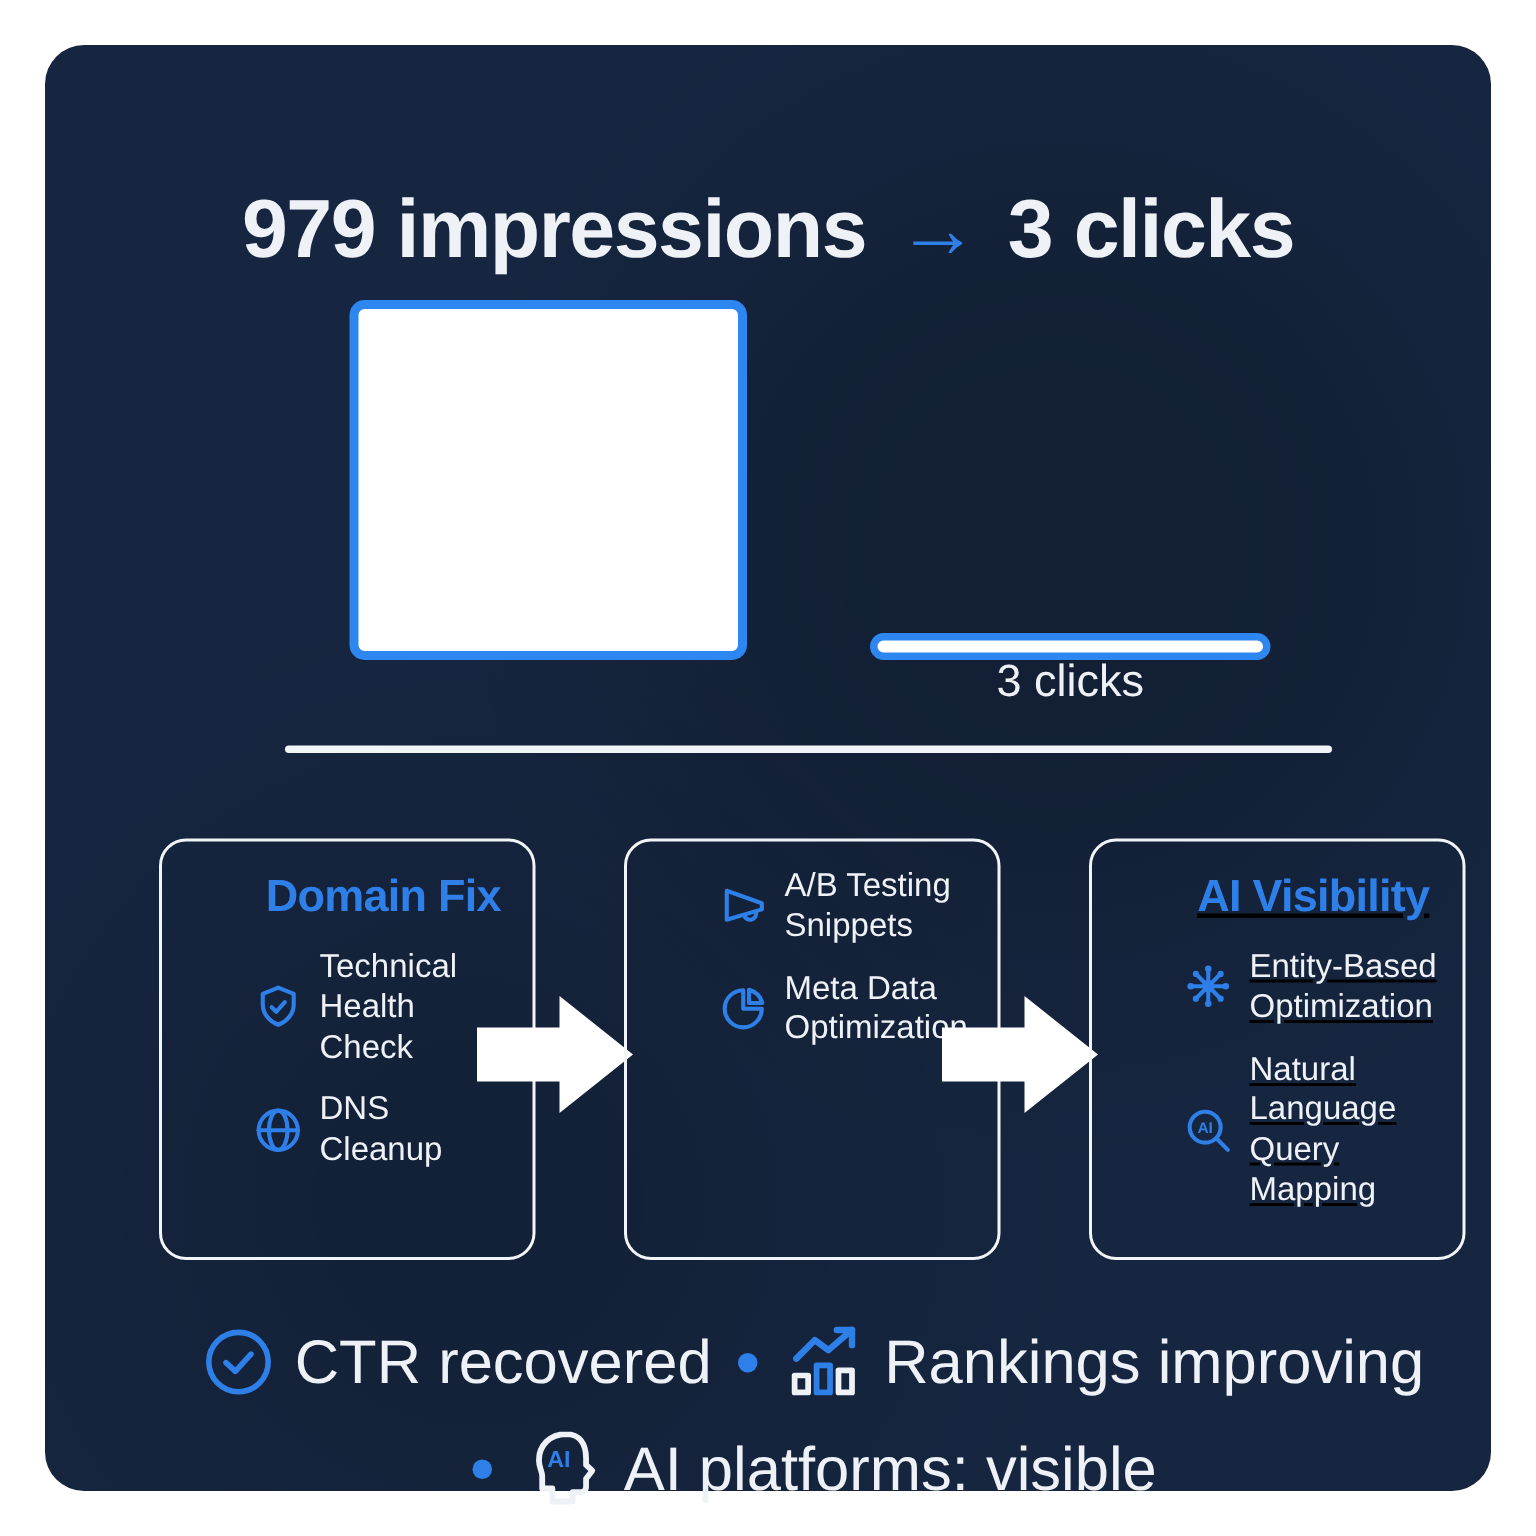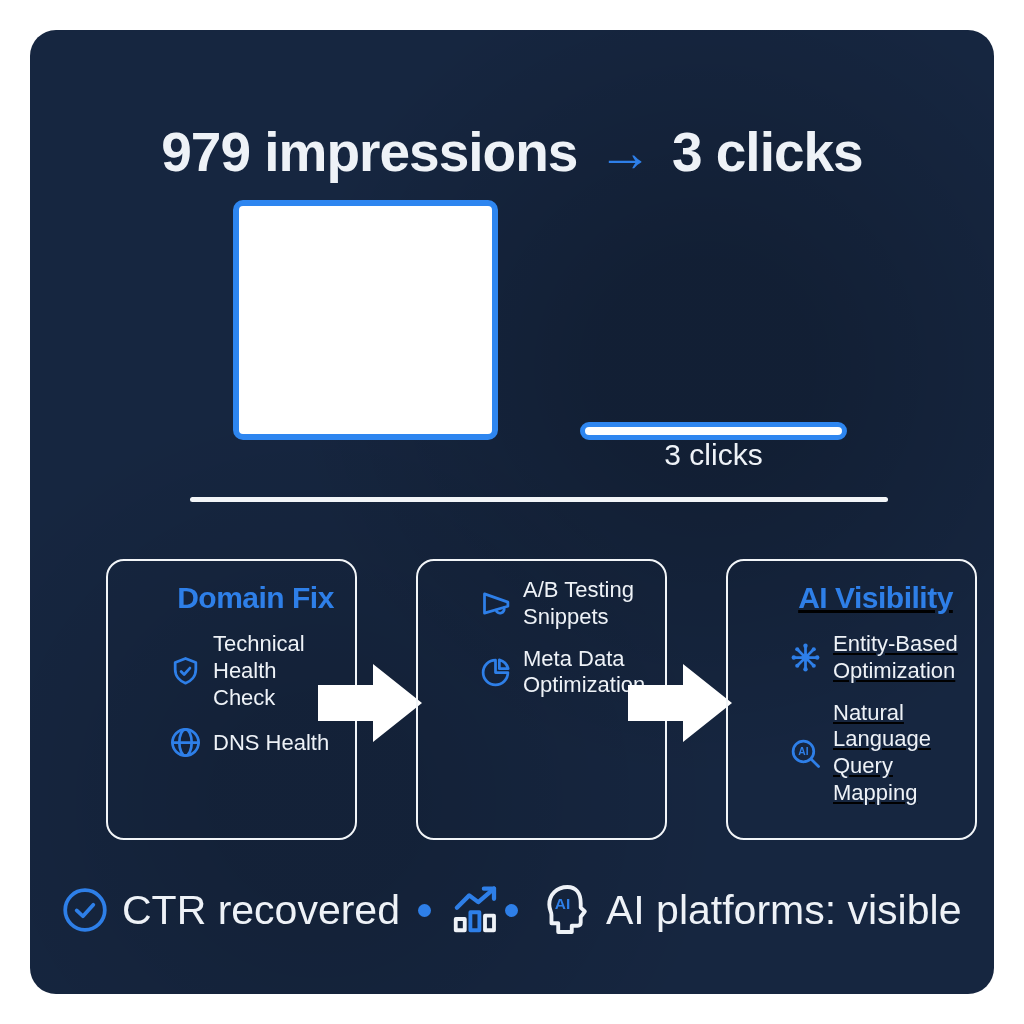--- a/index.html
+++ b/index.html
@@ -73,21 +73,21 @@
     font-size:22px;line-height:1.22;color:var(--text);font-weight:400;
   }
   .icn svg{width:100%;height:100%;display:block;}
   
   .block-arrow{position:absolute;top:634px;width:104px;height:78px;}
   .block-arrow.a1{left:288px;}
   .block-arrow.a2{left:598px;}
   
   .footer{
     position:absolute;left:30px;top:851px;width:964px;
-    display:flex;flex-direction:row;align-items:center;gap:0;
+    display:flex;flex-direction:column;align-items:center;gap:15px;
     color:var(--text);
   }
   .footer-row{display:flex;align-items:center;gap:16px;white-space:nowrap;}
   .footer-item{display:flex;align-items:center;gap:12px;font-size:41px;font-weight:400;}
   .footer-item .f-icn{display:block;color:var(--accent);}
   .sep-dot{
     width:13px;height:13px;border-radius:50%;
     background:var(--accent);display:inline-block;margin:0 2px;
   }
 </style>
@@ -123,21 +123,21 @@
         <span class="lbl">Technical Health Check</span>
       </div>
       <div class="card-item">
         <span class="icn">
           <svg viewBox="0 0 24 24" fill="none" stroke="currentColor" stroke-width="2" stroke-linecap="round">
             <circle cx="12" cy="12" r="9.5"></circle>
             <ellipse cx="12" cy="12" rx="4.5" ry="9.5"></ellipse>
             <line x1="2.5" y1="12" x2="21.5" y2="12"></line>
           </svg>
         </span>
-        <span class="lbl">DNS Health</span>
+        <span class="lbl">DNS Cleanup</span>
       </div>
     </div>
   </div>
 
   <svg class="block-arrow a1" viewBox="0 0 104 78">
     <polygon points="0,21 55,21 55,0 104,39 55,78 55,57 0,57" fill="#ffffff"></polygon>
   </svg>
 
   <div class="card c2">
     <div class="card-items">
@@ -219,20 +219,21 @@
       </div>
       <span class="sep-dot"></span>
       <div class="footer-item">
         <svg class="f-icn" width="54" height="54" viewBox="0 0 24 24" fill="none" stroke-linecap="round" stroke-linejoin="round">
           <rect x="3" y="16" width="4" height="5" stroke="#eef2f7" stroke-width="1.7"></rect>
           <rect x="9.5" y="13" width="4" height="8" stroke="#2e7fe8" stroke-width="1.7"></rect>
           <rect x="16" y="14.5" width="4" height="6.5" stroke="#eef2f7" stroke-width="1.7"></rect>
           <polyline points="3.5 11 9 5.5 13 8.5 20 2.5" stroke="#2e7fe8" stroke-width="1.9"></polyline>
           <polyline points="15.5 2.5 20 2.5 20 7" stroke="#2e7fe8" stroke-width="1.9"></polyline>
         </svg>
+        <span>Rankings improving</span>
       </div>
     </div>
     <div class="footer-row">
       <span class="sep-dot"></span>
       <div class="footer-item">
         <svg class="f-icn" width="58" height="58" viewBox="0 0 24 24" fill="none" stroke="#eef2f7" stroke-width="1.6" stroke-linecap="round" stroke-linejoin="round">
           <path d="M13 2.5c-4.5 0-7.5 3.2-7.5 7.2 0 2 .9 3.1.9 4.4v3.4h2.8v3.6h5.6v-2.6h2.4c.8 0 1.3-.5 1.3-1.3v-2.4l1.7-2.2-1.7-1.6v-1.8c0-4-1.8-6.7-5.5-6.7z"></path>
           <text x="11" y="11.6" text-anchor="middle" font-size="6.4" font-weight="bold" fill="#2e7fe8" stroke="none" font-family="Liberation Sans, sans-serif">AI</text>
         </svg>
         <span>AI platforms: visible</span>

